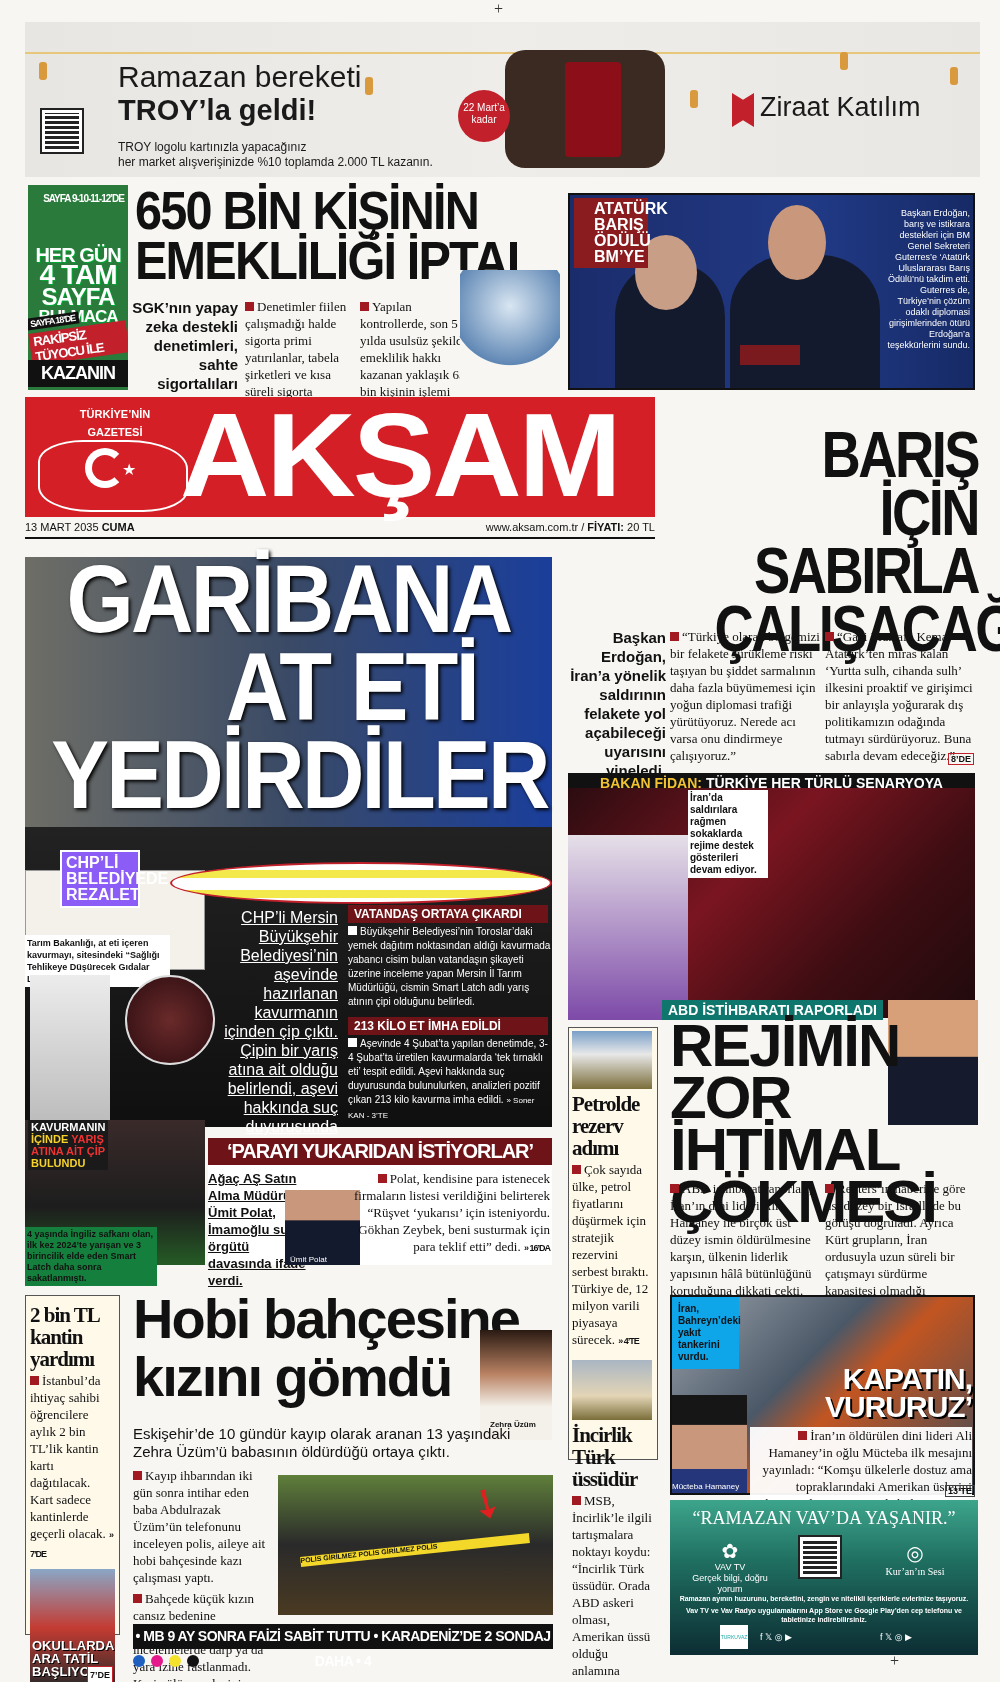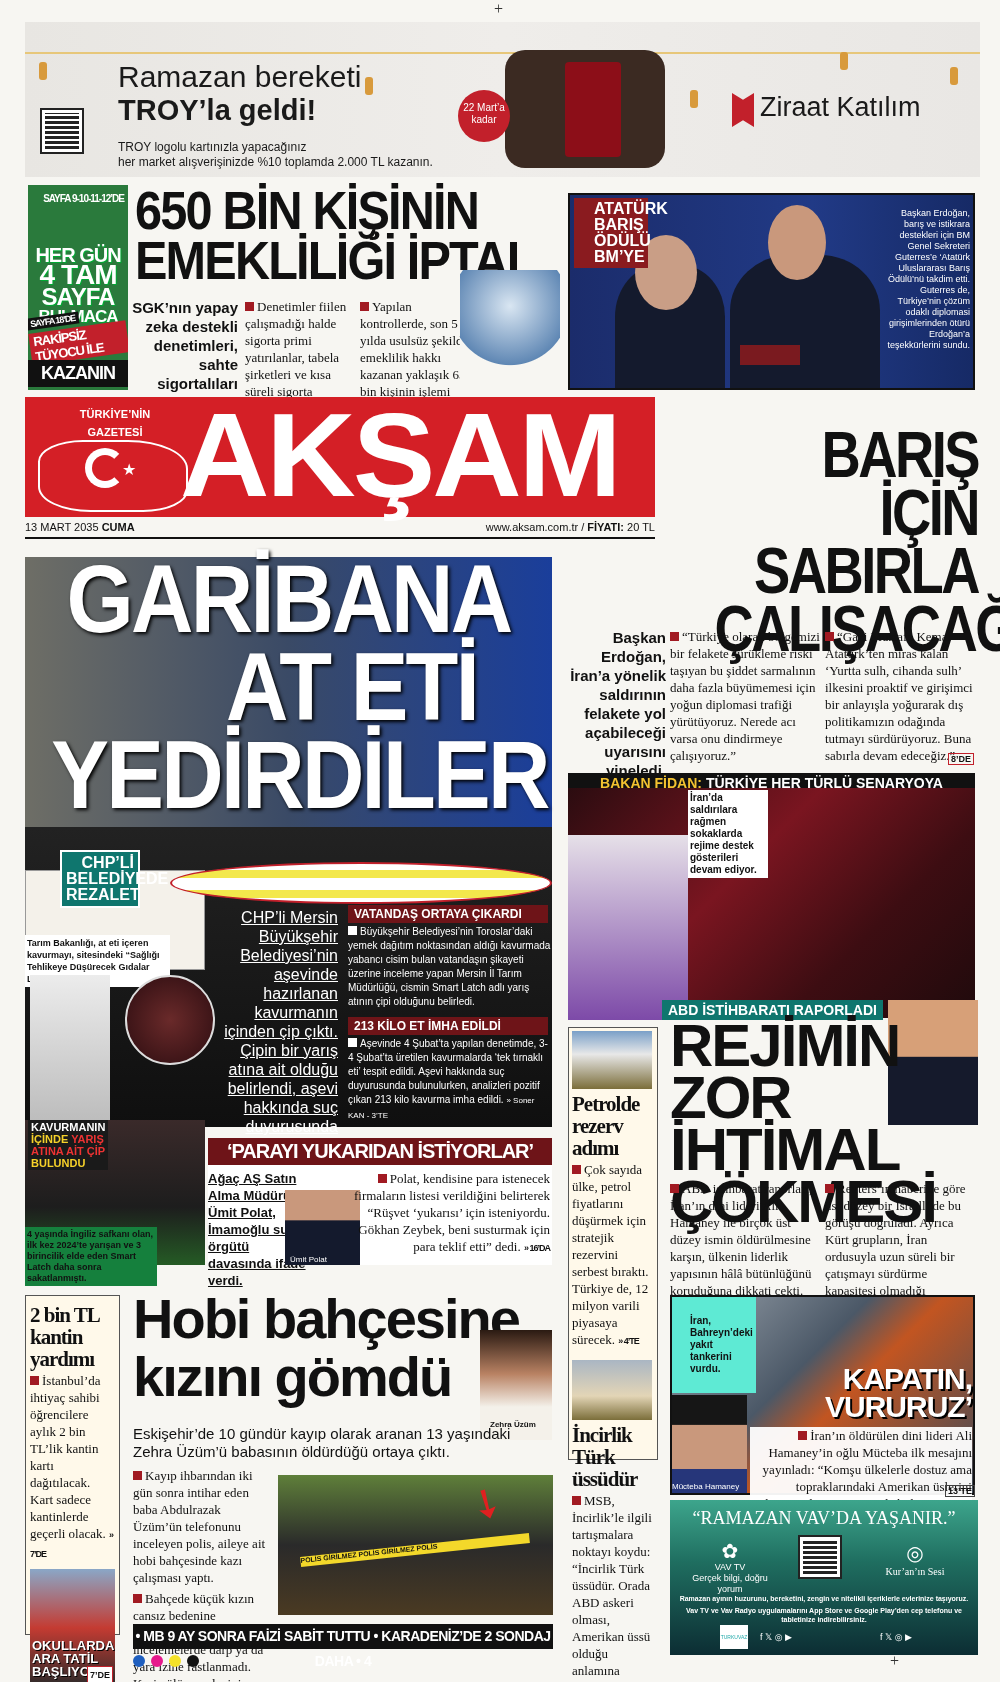--- a/index.html
+++ b/index.html
@@ -68,40 +68,40 @@
 #trump{left:888px;top:1000px;width:90px;height:125px;background:linear-gradient(180deg,#d7a078 0 45%,#151a2c 46%)}
 #rejim-c1{left:670px;top:1180px;width:150px}
 #rejim-c2{left:825px;top:1180px;width:152px}
 
 #petrol{left:568px;top:1027px;width:90px;height:433px;background:#fff9ea;border:1px solid #555;padding:3px}
 #petrol-img{width:80px;height:58px;background:linear-gradient(180deg,#7aa0c8,#e8e8e8 40%,#7b6e3a)}
 .side-h{font-size:21px;line-height:22px;font-weight:bold;margin:4px 0 2px;letter-spacing:-1px}
 #incirlik-img{width:80px;height:60px;background:linear-gradient(180deg,#aab6c3,#e3d5b6 60%,#7b6e3a);margin-top:10px}
 
 #usler{left:670px;top:1295px;width:305px;height:200px;background:linear-gradient(135deg,#9aa3ac,#4b5867 40%,#c25521 55%,#3d4b5a);border:2px solid #111;overflow:hidden}
-#usler-cap{left:672px;top:1297px;background:#5eead4;font-family:"Liberation Sans",sans-serif;font-weight:bold;font-size:10px;line-height:12px;padding:18px;width:84px}
+#usler-cap{left:672px;top:1297px;background:#0ea5e9;font-family:"Liberation Sans",sans-serif;font-weight:bold;font-size:10px;line-height:12px;padding:6px;width:67px}
 #usler-head{left:700px;top:1365px;color:#fff;font-family:"Liberation Sans",sans-serif;font-weight:bold;font-size:30px;line-height:28px;text-align:right;width:272px;text-shadow:2px 2px 0 #000;letter-spacing:-1px}
 #mucteba{left:672px;top:1395px;width:75px;height:98px;background:linear-gradient(180deg,#161616 30%,#c9987c 31% 75%,#26367a 76%)}
 #mucteba-cap{left:672px;top:1482px;color:#fff;font-family:"Liberation Sans",sans-serif;font-size:8px}
 #usler-body{left:750px;top:1427px;width:222px;text-align:right;background:rgba(255,255,255,0.95)}
 #ref13{left:945px;top:1485px;font-size:9px;border:1px solid #404040;padding:0 2px;font-family:"Liberation Sans",sans-serif;font-weight:bold}
 
 #vav{left:670px;top:1500px;width:308px;height:155px;background:linear-gradient(180deg,#3da58c,#1f6e60 40%,#0c2d33)}
 #vav-title{left:670px;top:1508px;width:308px;color:#fff;text-align:center;font-size:18px;letter-spacing:0}
 #vav-tv{left:690px;top:1540px;width:80px;color:#fff;text-align:center;font-family:"Liberation Sans",sans-serif;font-size:9px;line-height:11px}
 #vav-qr{left:800px;top:1537px;width:40px;height:40px}
 #vav-kuran{left:870px;top:1540px;width:90px;color:#fff;text-align:center;font-size:10px}
 #vav-l1{left:672px;top:1595px;width:304px;color:#fff;text-align:center;font-family:"Liberation Sans",sans-serif;font-weight:bold;font-size:7px}
 #vav-l2{left:672px;top:1606px;width:304px;color:#fff;text-align:center;font-family:"Liberation Sans",sans-serif;font-weight:bold;font-size:7px;line-height:9px}
 #vav-turk{left:720px;top:1625px;width:28px;height:24px;background:#fff;font-size:5px;color:#2aa;font-family:"Liberation Sans",sans-serif;text-align:center;padding-top:9px}
 
 #gari{left:25px;top:557px;width:527px;height:270px;background:linear-gradient(90deg,#6e6e66,#3a4a66 50%,#1a3e9b);overflow:hidden}
 #gari-head{left:25px;top:555px;width:527px;text-align:center;color:#fff;font-family:"Liberation Sans",sans-serif;font-weight:bold;font-size:96px;line-height:88px;letter-spacing:-3px;transform:scaleX(0.9);transform-origin:center;text-shadow:2px 2px 4px #000}
 #gari2{left:25px;top:827px;width:527px;height:300px;background:linear-gradient(180deg,#222,#0f0f0f);}
-#chp-label{left:60px;top:850px;background:#0f766e;color:#fff;font-family:"Liberation Sans",sans-serif;font-weight:bold;font-size:16px;line-height:16px;text-align:right;padding:3px 4px;border:2px solid #fff}
+#chp-label{left:60px;top:850px;background:#8b5cf6;color:#fff;font-family:"Liberation Sans",sans-serif;font-weight:bold;font-size:16px;line-height:16px;text-align:left;padding:3px 4px;border:2px solid #fff}
 #doc{left:25px;top:870px;width:180px;height:100px;background:#f4f1ea;border:1px solid #999}
 #oval{left:170px;top:862px;width:382px;height:42px;border:2px solid #c2202b;border-radius:50%;background:repeating-linear-gradient(180deg,#fff 0 6px,#f3e84c 6px 14px,#fff 14px 20px)}
 #doc-cap{left:25px;top:935px;width:145px;background:#fff;font-family:"Liberation Sans",sans-serif;font-weight:bold;font-size:9px;line-height:12px;padding:2px}
 #chp-body{left:208px;top:908px;width:130px;text-align:right;color:#fff;font-family:"Liberation Sans",sans-serif;font-size:16px;line-height:19px;text-decoration:underline}
 .redbar{background:#6e1418;color:#fff;font-family:"Liberation Sans",sans-serif;font-weight:bold;font-size:12px;padding:2px 6px}
 #vat-h{left:348px;top:905px;width:200px}
 #vat-b{left:348px;top:925px;width:204px;color:#fff;font-family:"Liberation Sans",sans-serif;font-size:10px;line-height:14px}
 #kilo-h{left:348px;top:1017px;width:200px}
 #kilo-b{left:348px;top:1037px;width:204px;color:#fff;font-family:"Liberation Sans",sans-serif;font-size:10px;line-height:14px}
 #worker{left:30px;top:975px;width:80px;height:145px;background:linear-gradient(180deg,#ececec,#bdbdbd)}

